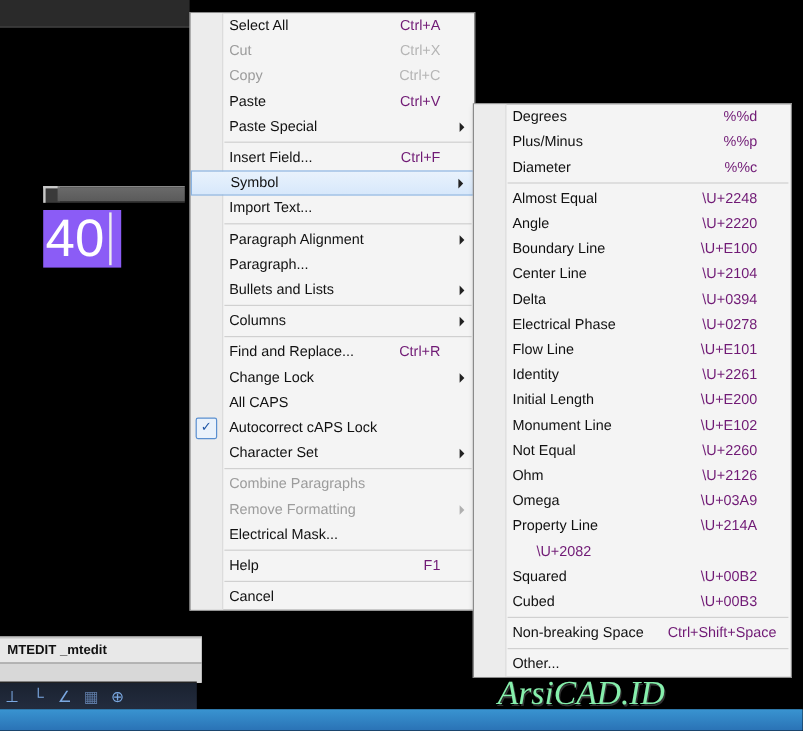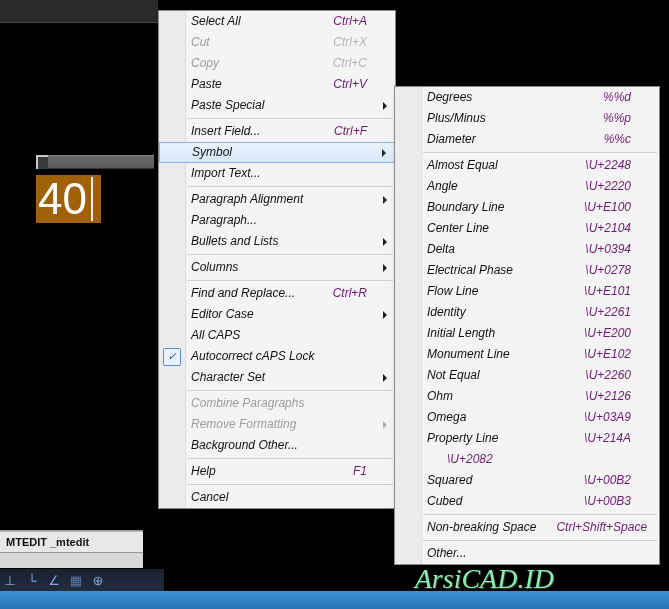--- a/index.html
+++ b/index.html
@@ -49,21 +49,21 @@
     height: 12px;
     background: linear-gradient(#6a6a6a,#5a5a5a);
     border-top: 1px solid #888;
     border-bottom: 1px solid #333;
   }
   
   .mtext-area {
     position: absolute;
     top: 175px;
     left: 36px;
-    background: #a16207;
+    background: #8b5cf6;
     padding: 2px 8px 2px 2px;
     display: flex;
     align-items: center;
   }
   .mtext-area .txt {
     color: #fff;
     font-size: 44px;
     font-family: Arial, sans-serif;
     line-height: 1;
   }
@@ -71,21 +71,21 @@
     width: 2px;
     height: 44px;
     margin-left: 4px;
     background: #eee;
   }
   
   .cmdline {
     position: absolute;
     left: 0;
     bottom: 40px;
-    width: 143px;
+    width: 168px;
     background: #e8e8e8;
     border-top: 1px solid #999;
     font-size: 11px;
     color: #111;
   }
   .cmdline .l1 {
     padding: 4px 6px;
     font-weight: bold;
     background: #e8e8e8;
     border-top: 1px solid #bbb;
@@ -136,21 +136,20 @@
     z-index: 500;
   }
   
   .menu {
     position: absolute;
     background: #f4f4f4;
     border: 1px solid #8a8a8a;
     box-shadow: 3px 3px 6px rgba(0,0,0,.3);
     font-size: 12px;
     color: #111;
-    font-style: italic;
   }
   .menu .iconcol {
     position: absolute;
     top: 0; left: 0; bottom: 0;
     width: 26px;
     background: #ececec;
     border-right: 1px solid #dcdcdc;
   }
   .menu-item {
     position: relative;
@@ -302,21 +301,21 @@
     <div class="menu-item">
       <span class="label">Columns</span>
       <span class="arrow"></span>
     </div>
     <div class="sep"></div>
     <div class="menu-item">
       <span class="label">Find and Replace...</span>
       <span class="shortcut">Ctrl+R</span>
     </div>
     <div class="menu-item">
-      <span class="label">Editor Case</span>
+      <span class="label">Change Lock</span>
       <span class="arrow"></span>
     </div>
     <div class="menu-item">
       <span class="label">All CAPS</span>
     </div>
     <div class="menu-item">
       <span class="label">Autocorrect cAPS Lock</span>
       <span class="check">✓</span>
     </div>
     <div class="menu-item">
@@ -325,21 +324,21 @@
     </div>
     <div class="sep"></div>
     <div class="menu-item disabled">
       <span class="label">Combine Paragraphs</span>
     </div>
     <div class="menu-item disabled">
       <span class="label">Remove Formatting</span>
       <span class="arrow"></span>
     </div>
     <div class="menu-item">
-      <span class="label">Background Other...</span>
+      <span class="label">Electrical Mask...</span>
     </div>
     <div class="sep"></div>
     <div class="menu-item">
       <span class="label">Help</span>
       <span class="shortcut">F1</span>
     </div>
     <div class="sep"></div>
     <div class="menu-item">
       <span class="label">Cancel</span>
     </div>

